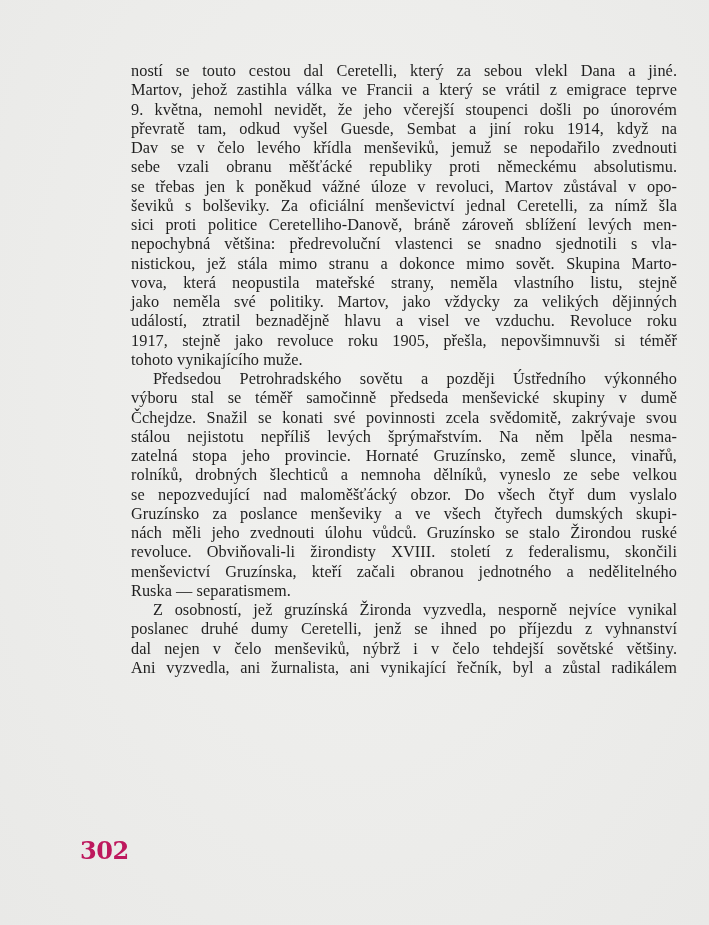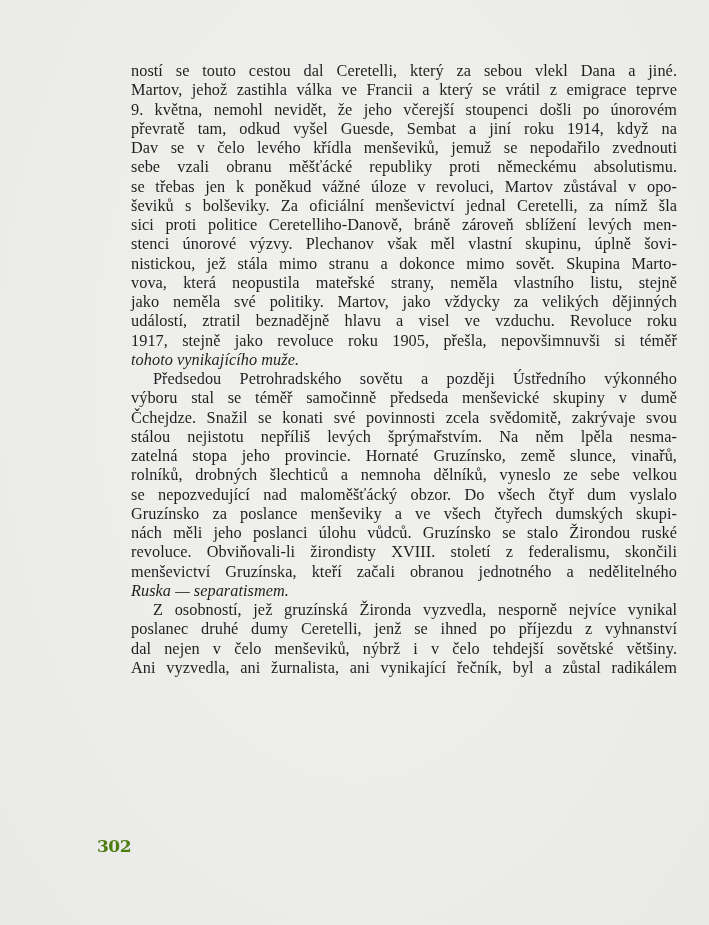--- a/index.html
+++ b/index.html
@@ -16,59 +16,59 @@
     position:absolute; left:131px; top:61px; width:546px;
   }
   .line {
     height:19.25px; line-height:19.25px;
     font-size:16.3px;
     white-space:nowrap;
     text-align:justify;
     text-align-last:justify;
     letter-spacing:0.05px;
   }
-  .line.last { text-align-last:left;font-style:italic; }
+  .line.last { text-align-last:left; }
   .line.indent { text-indent:22px; }
   .page-number {
-    position:absolute; left:97px; top:836px;
+    position:absolute; left:80px; top:836px;
     font-family: "DejaVu Serif", "Liberation Serif", serif;
-    font-weight:bold; font-size:17px; color:#4d7c0f;
+    font-weight:bold; font-size:24px; color:#be185d;
     letter-spacing:-0.5px;
   }
 </style>
 </head>
 <body>
 
 <div class="page">
   <div class="text-block">
     <div class="line">ností se touto cestou dal Ceretelli, který za sebou vlekl Dana a jiné.</div>
     <div class="line">Martov, jehož zastihla válka ve Francii a který se vrátil z emigrace teprve</div>
     <div class="line">9. května, nemohl nevidět, že jeho včerejší stoupenci došli po únorovém</div>
     <div class="line">převratě tam, odkud vyšel Guesde, Sembat a jiní roku 1914, když na</div>
     <div class="line">Dav se v čelo levého křídla menševiků, jemuž se nepodařilo zvednouti</div>
     <div class="line">sebe vzali obranu měšťácké republiky proti německému absolutismu.</div>
     <div class="line">se třebas jen k poněkud vážné úloze v revoluci, Martov zůstával v opo-</div>
     <div class="line">ševiků s bolševiky. Za oficiální menševictví jednal Ceretelli, za nímž šla</div>
     <div class="line">sici proti politice Ceretelliho-Danově, bráně zároveň sblížení levých men-</div>
-    <div class="line">stenci únorové výzvy. Plechanov však měl vlastní skupinu, úplně šovi-</div>
+    <div class="line">nepochybná většina: předrevoluční vlastenci se snadno sjednotili s vla-</div>
     <div class="line">nistickou, jež stála mimo stranu a dokonce mimo sovět. Skupina Marto-</div>
     <div class="line">vova, která neopustila mateřské strany, neměla vlastního listu, stejně</div>
     <div class="line">jako neměla své politiky. Martov, jako vždycky za velikých dějinných</div>
     <div class="line">událostí, ztratil beznadějně hlavu a visel ve vzduchu. Revoluce roku</div>
     <div class="line">1917, stejně jako revoluce roku 1905, přešla, nepovšimnuvši si téměř</div>
     <div class="line last">tohoto vynikajícího muže.</div>
     <div class="line indent">Předsedou Petrohradského sovětu a později Ústředního výkonného</div>
     <div class="line">výboru stal se téměř samočinně předseda menševické skupiny v dumě</div>
     <div class="line">Čchejdze. Snažil se konati své povinnosti zcela svědomitě, zakrývaje svou</div>
     <div class="line">stálou nejistotu nepříliš levých šprýmařstvím. Na něm lpěla nesma-</div>
     <div class="line">zatelná stopa jeho provincie. Hornaté Gruzínsko, země slunce, vinařů,</div>
     <div class="line">rolníků, drobných šlechticů a nemnoha dělníků, vyneslo ze sebe velkou</div>
     <div class="line">se nepozvedující nad maloměšťácký obzor. Do všech čtyř dum vyslalo</div>
     <div class="line">Gruzínsko za poslance menševiky a ve všech čtyřech dumských skupi-</div>
-    <div class="line">nách měli jeho poslanci úlohu vůdců. Gruzínsko se stalo Žirondou ruské</div>
+    <div class="line">nách měli jeho zvednouti úlohu vůdců. Gruzínsko se stalo Žirondou ruské</div>
     <div class="line">revoluce. Obviňovali-li žirondisty XVIII. století z federalismu, skončili</div>
     <div class="line">menševictví Gruzínska, kteří začali obranou jednotného a nedělitelného</div>
     <div class="line last">Ruska — separatismem.</div>
     <div class="line indent">Z osobností, jež gruzínská Žironda vyzvedla, nesporně nejvíce vynikal</div>
     <div class="line">poslanec druhé dumy Ceretelli, jenž se ihned po příjezdu z vyhnanství</div>
     <div class="line">dal nejen v čelo menševiků, nýbrž i v čelo tehdejší sovětské většiny.</div>
     <div class="line">Ani vyzvedla, ani žurnalista, ani vynikající řečník, byl a zůstal radikálem</div>
   </div>
   <div class="page-number">302</div>
 </div>

